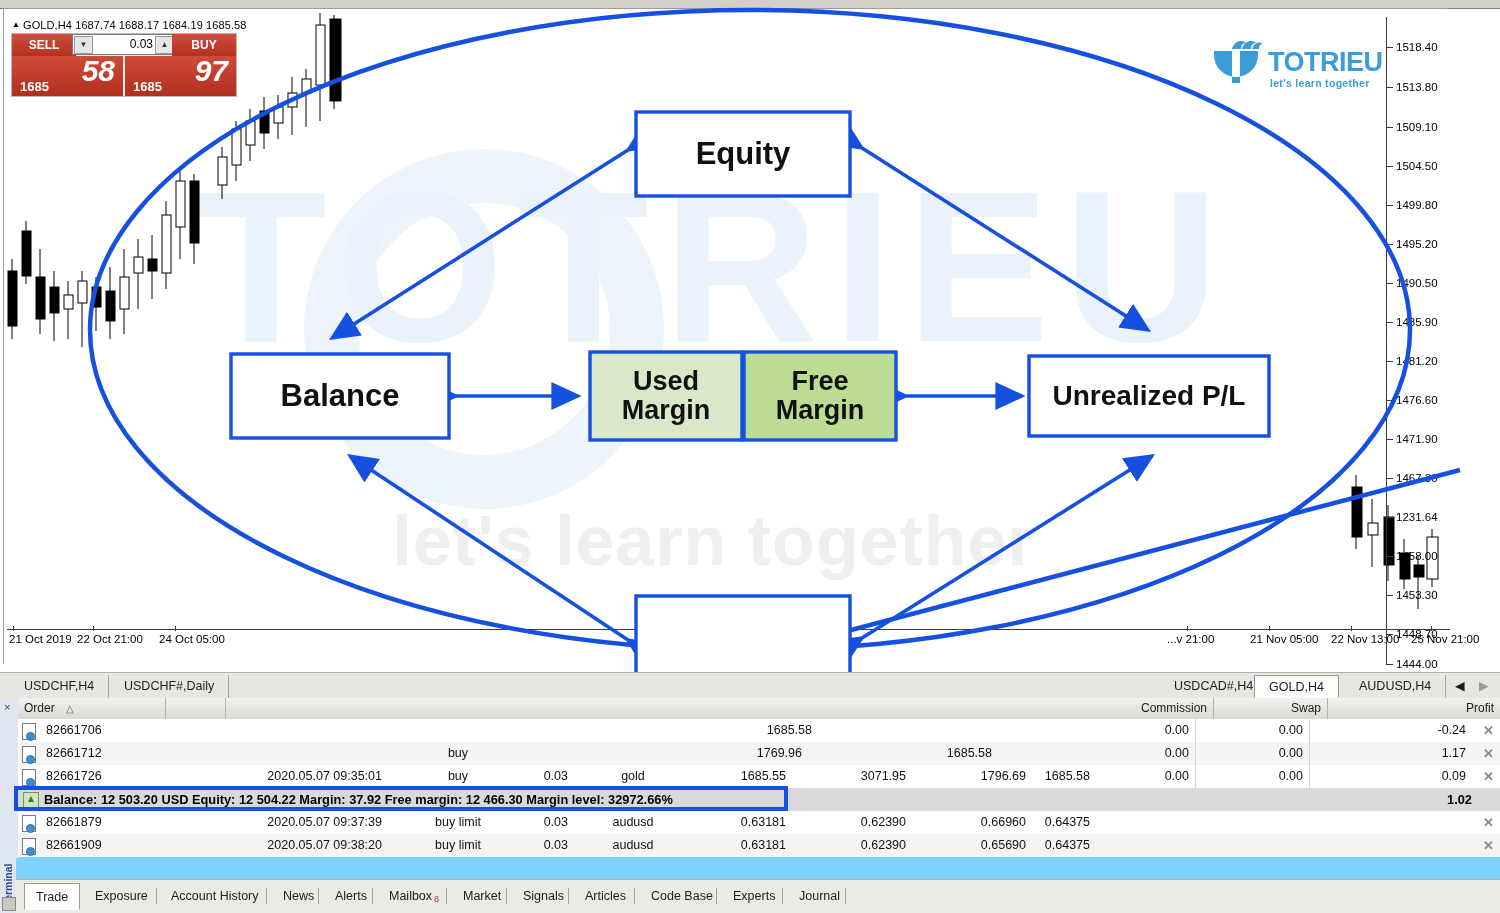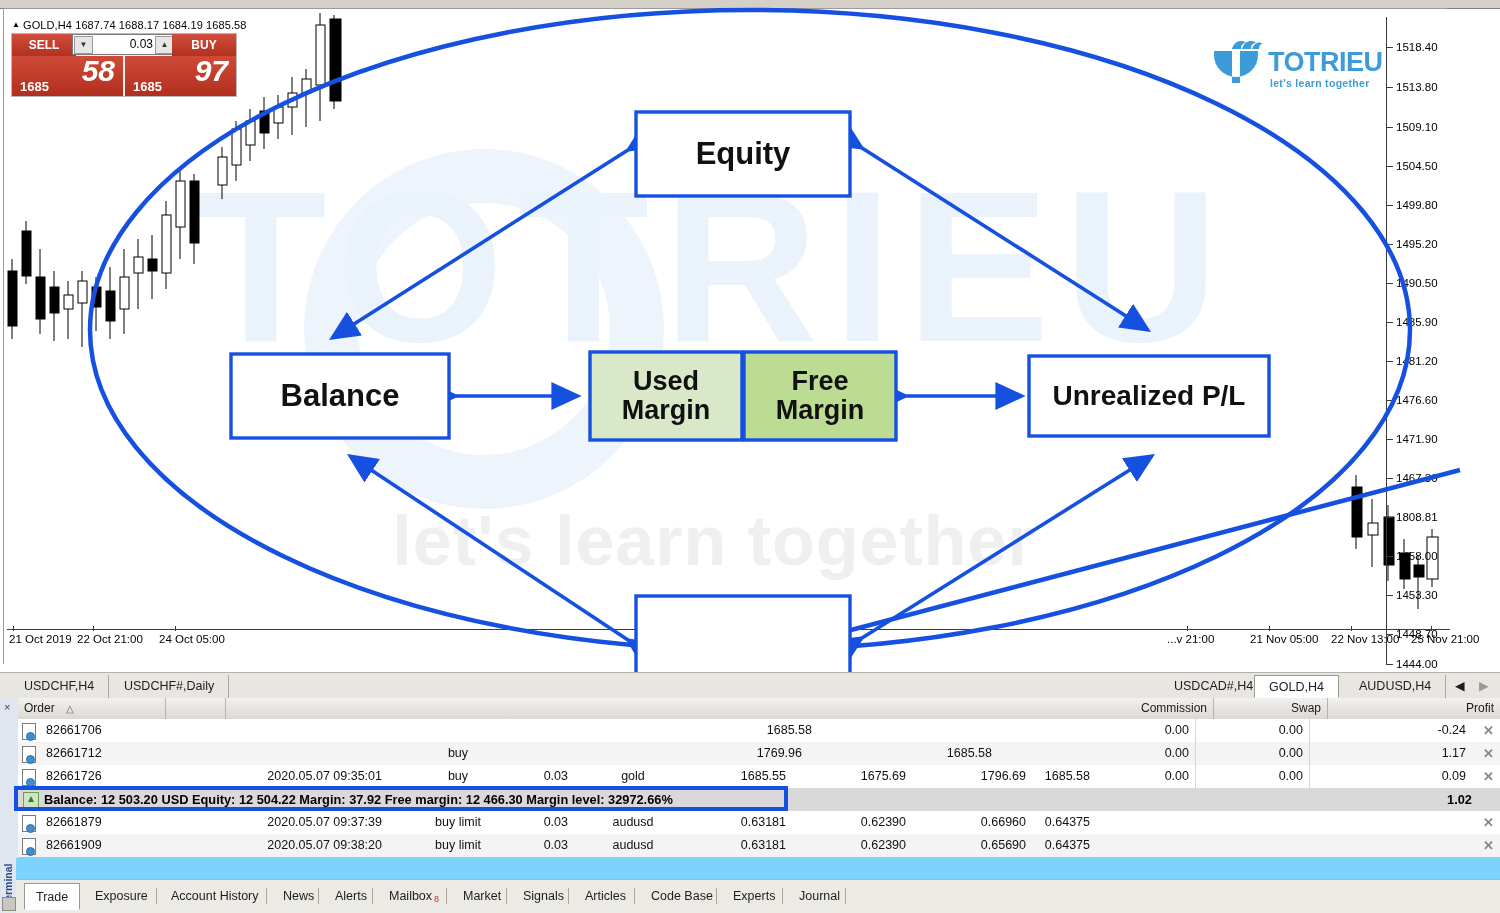--- a/index.html
+++ b/index.html
@@ -236,21 +236,21 @@
         <div class="tick" style="top:104px"><i></i><span>1509.10</span></div>
         <div class="tick" style="top:143px"><i></i><span>1504.50</span></div>
         <div class="tick" style="top:182px"><i></i><span>1499.80</span></div>
         <div class="tick" style="top:221px"><i></i><span>1495.20</span></div>
         <div class="tick" style="top:260px"><i></i><span>1490.50</span></div>
         <div class="tick" style="top:299px"><i></i><span>1485.90</span></div>
         <div class="tick" style="top:338px"><i></i><span>1481.20</span></div>
         <div class="tick" style="top:377px"><i></i><span>1476.60</span></div>
         <div class="tick" style="top:416px"><i></i><span>1471.90</span></div>
         <div class="tick" style="top:455px"><i></i><span>1467.30</span></div>
-        <div class="tick" style="top:494px"><i></i><span>1808.81</span></div>
+        <div class="tick" style="top:494px"><i></i><span>1231.64</span></div>
         <div class="tick" style="top:533px"><i></i><span>1458.00</span></div>
         <div class="tick" style="top:572px"><i></i><span>1453.30</span></div>
         <div class="tick" style="top:611px"><i></i><span>1448.70</span></div>
         <div class="tick" style="top:641px"><i></i><span>1444.00</span></div>
       </div>
 
       <div class="time-scale">
         <div class="tmark" style="left:6px"></div>
         <div class="tlabel" style="left:2px">21 Oct 2019</div>
         <div class="tmark" style="left:86px"></div>
@@ -366,21 +366,21 @@
       </div>
 
       <div class="row odd" style="top:67px">
         <div class="ordicon"></div>
         <div class="cell" style="left:22px;width:126px;border-right:none">82661726</div>
         <div class="cell r" style="left:190px;width:180px;border-right:none">2020.05.07 09:35:01</div>
         <div class="cell c" style="left:400px;width:80px;border-right:none">buy</div>
         <div class="cell r" style="left:480px;width:76px;border-right:none">0.03</div>
         <div class="cell c" style="left:570px;width:90px;border-right:none">gold</div>
         <div class="cell r" style="left:660px;width:114px;border-right:none">1685.55</div>
-        <div class="cell r" style="left:780px;width:114px;border-right:none">1675.69</div>
+        <div class="cell r" style="left:780px;width:114px;border-right:none">3071.95</div>
         <div class="cell r" style="left:900px;width:114px;border-right:none">1796.69</div>
         <div class="cell r" style="left:1014px;width:64px;border-right:none">1685.58</div>
         <div class="cell r" style="left:1084px;width:94px">0.00</div>
         <div class="cell r" style="left:1178px;width:114px">0.00</div>
         <div class="cell r" style="left:1292px;width:162px;border-right:none">0.09</div>
         <div class="closebtn">✕</div>
       </div>
 
       <div class="balrow" style="top:90px">
         <div class="bicon"></div>

